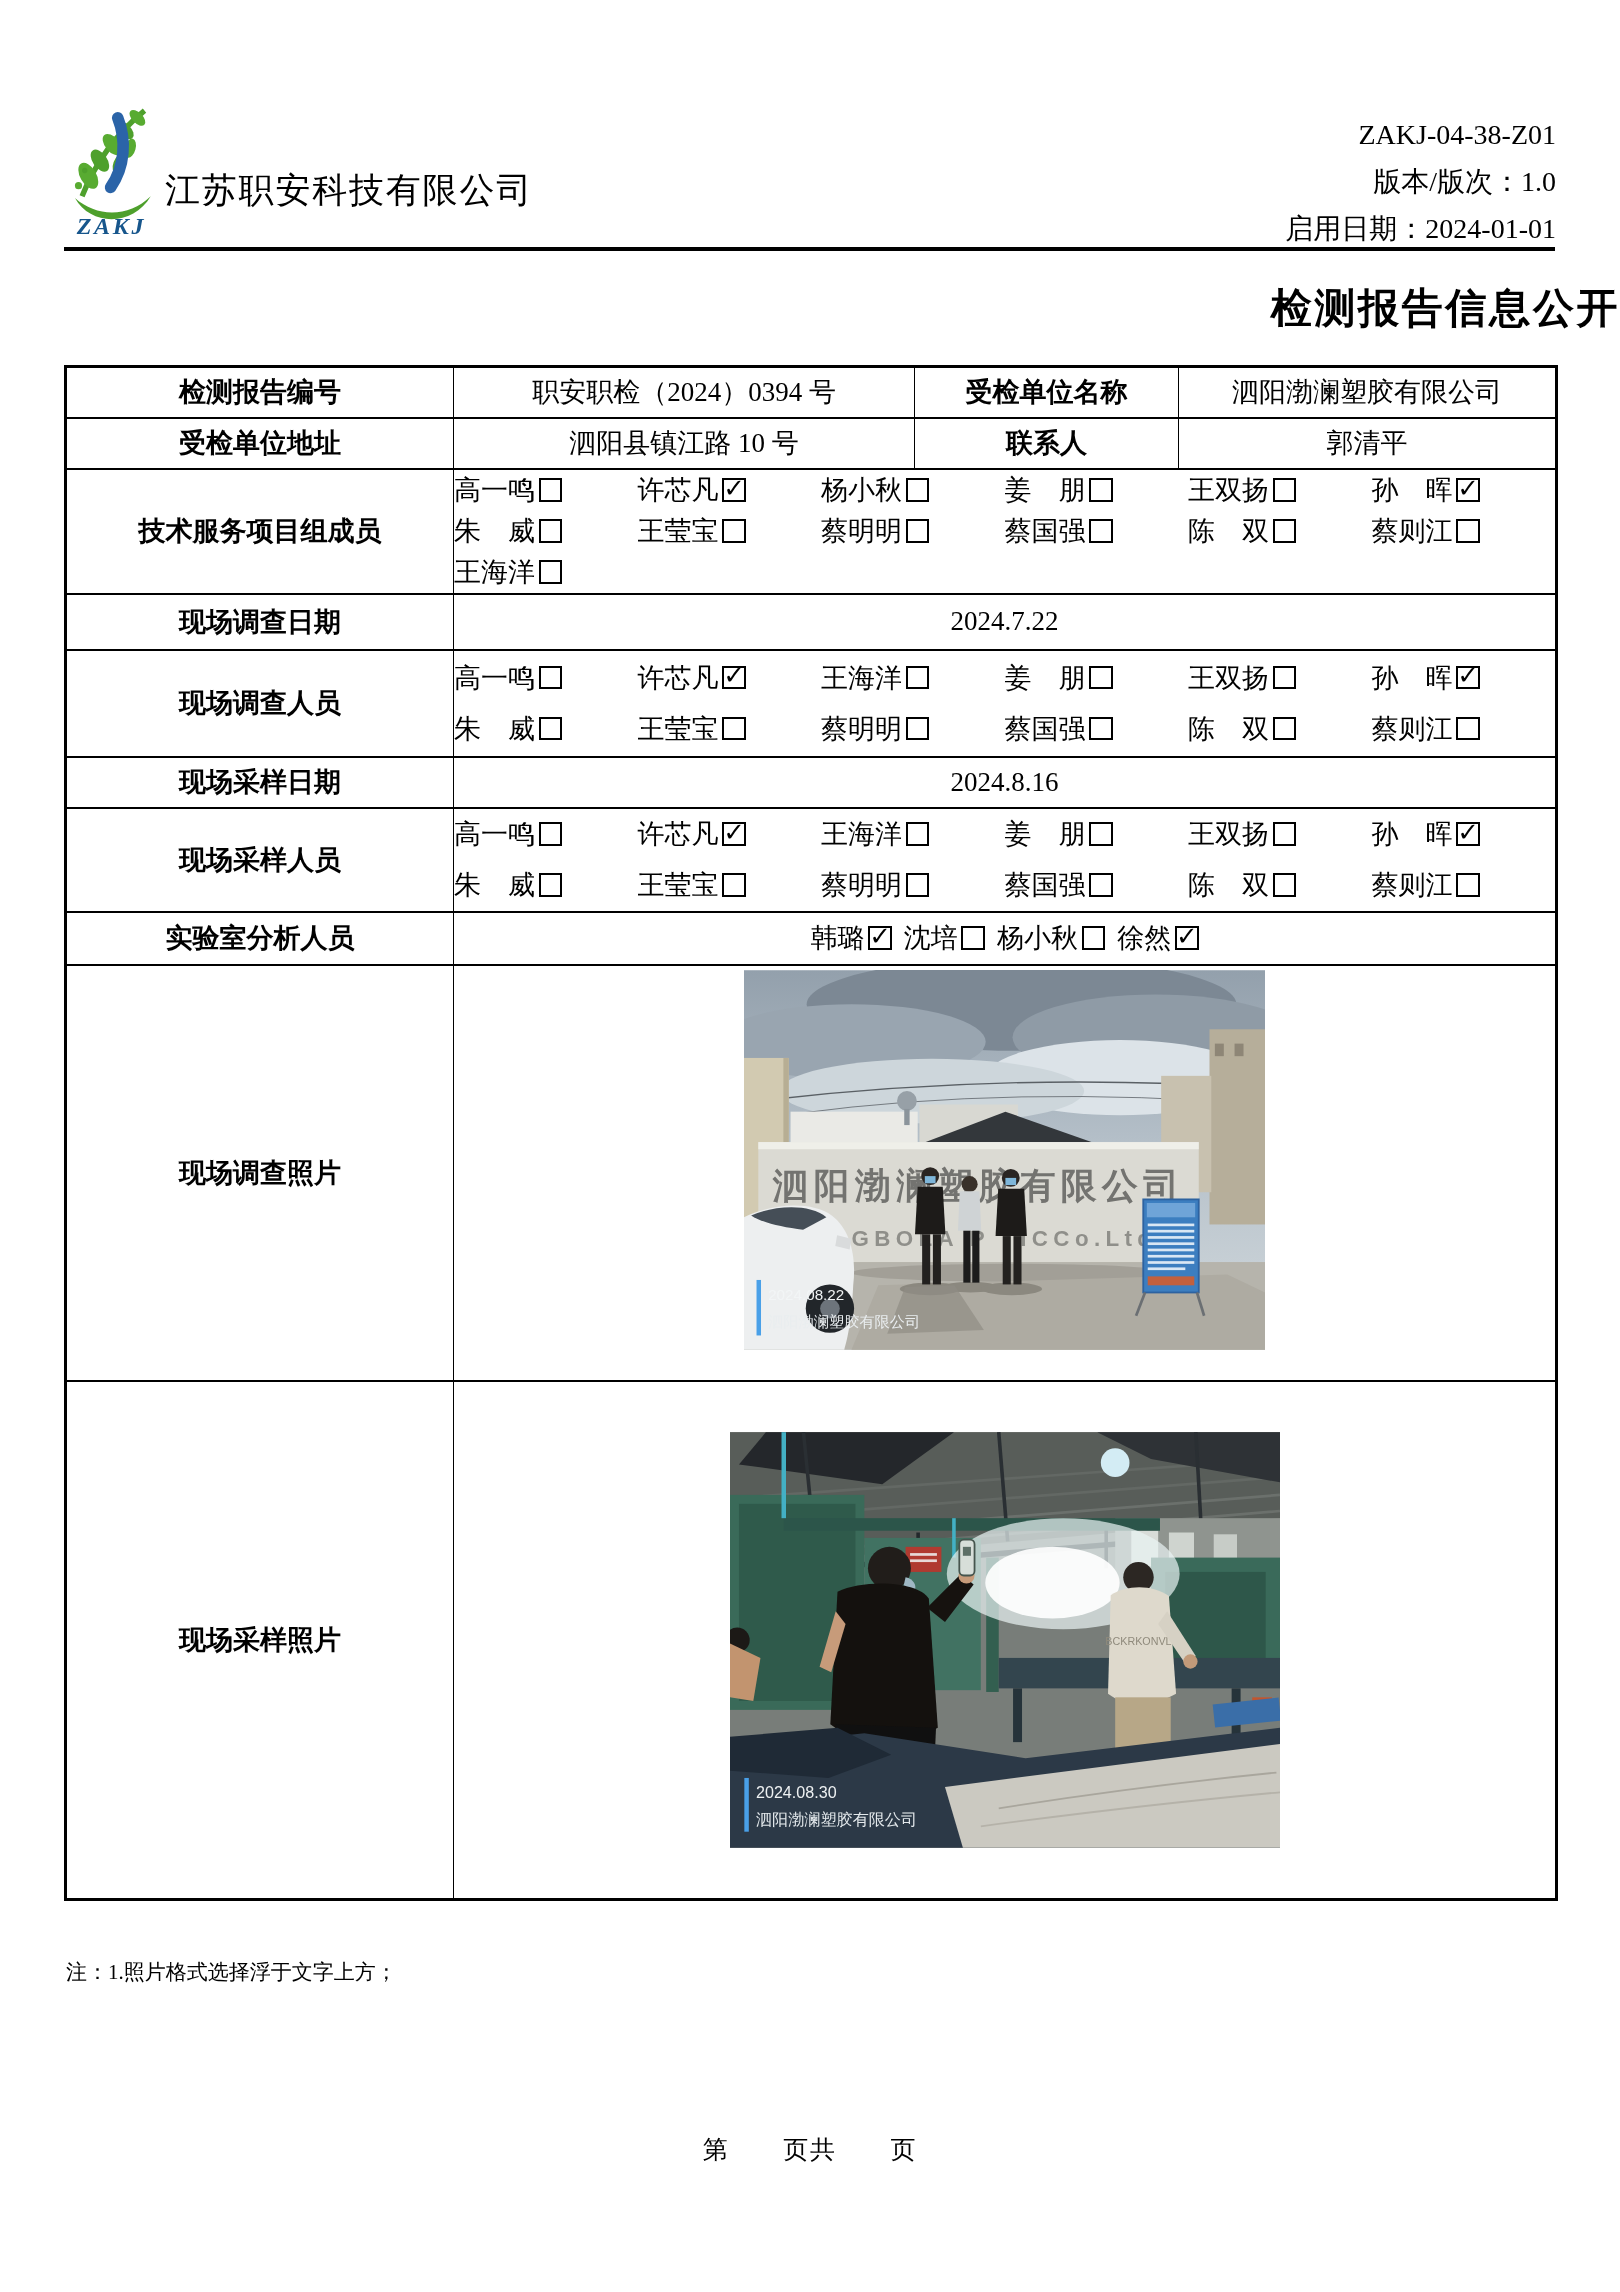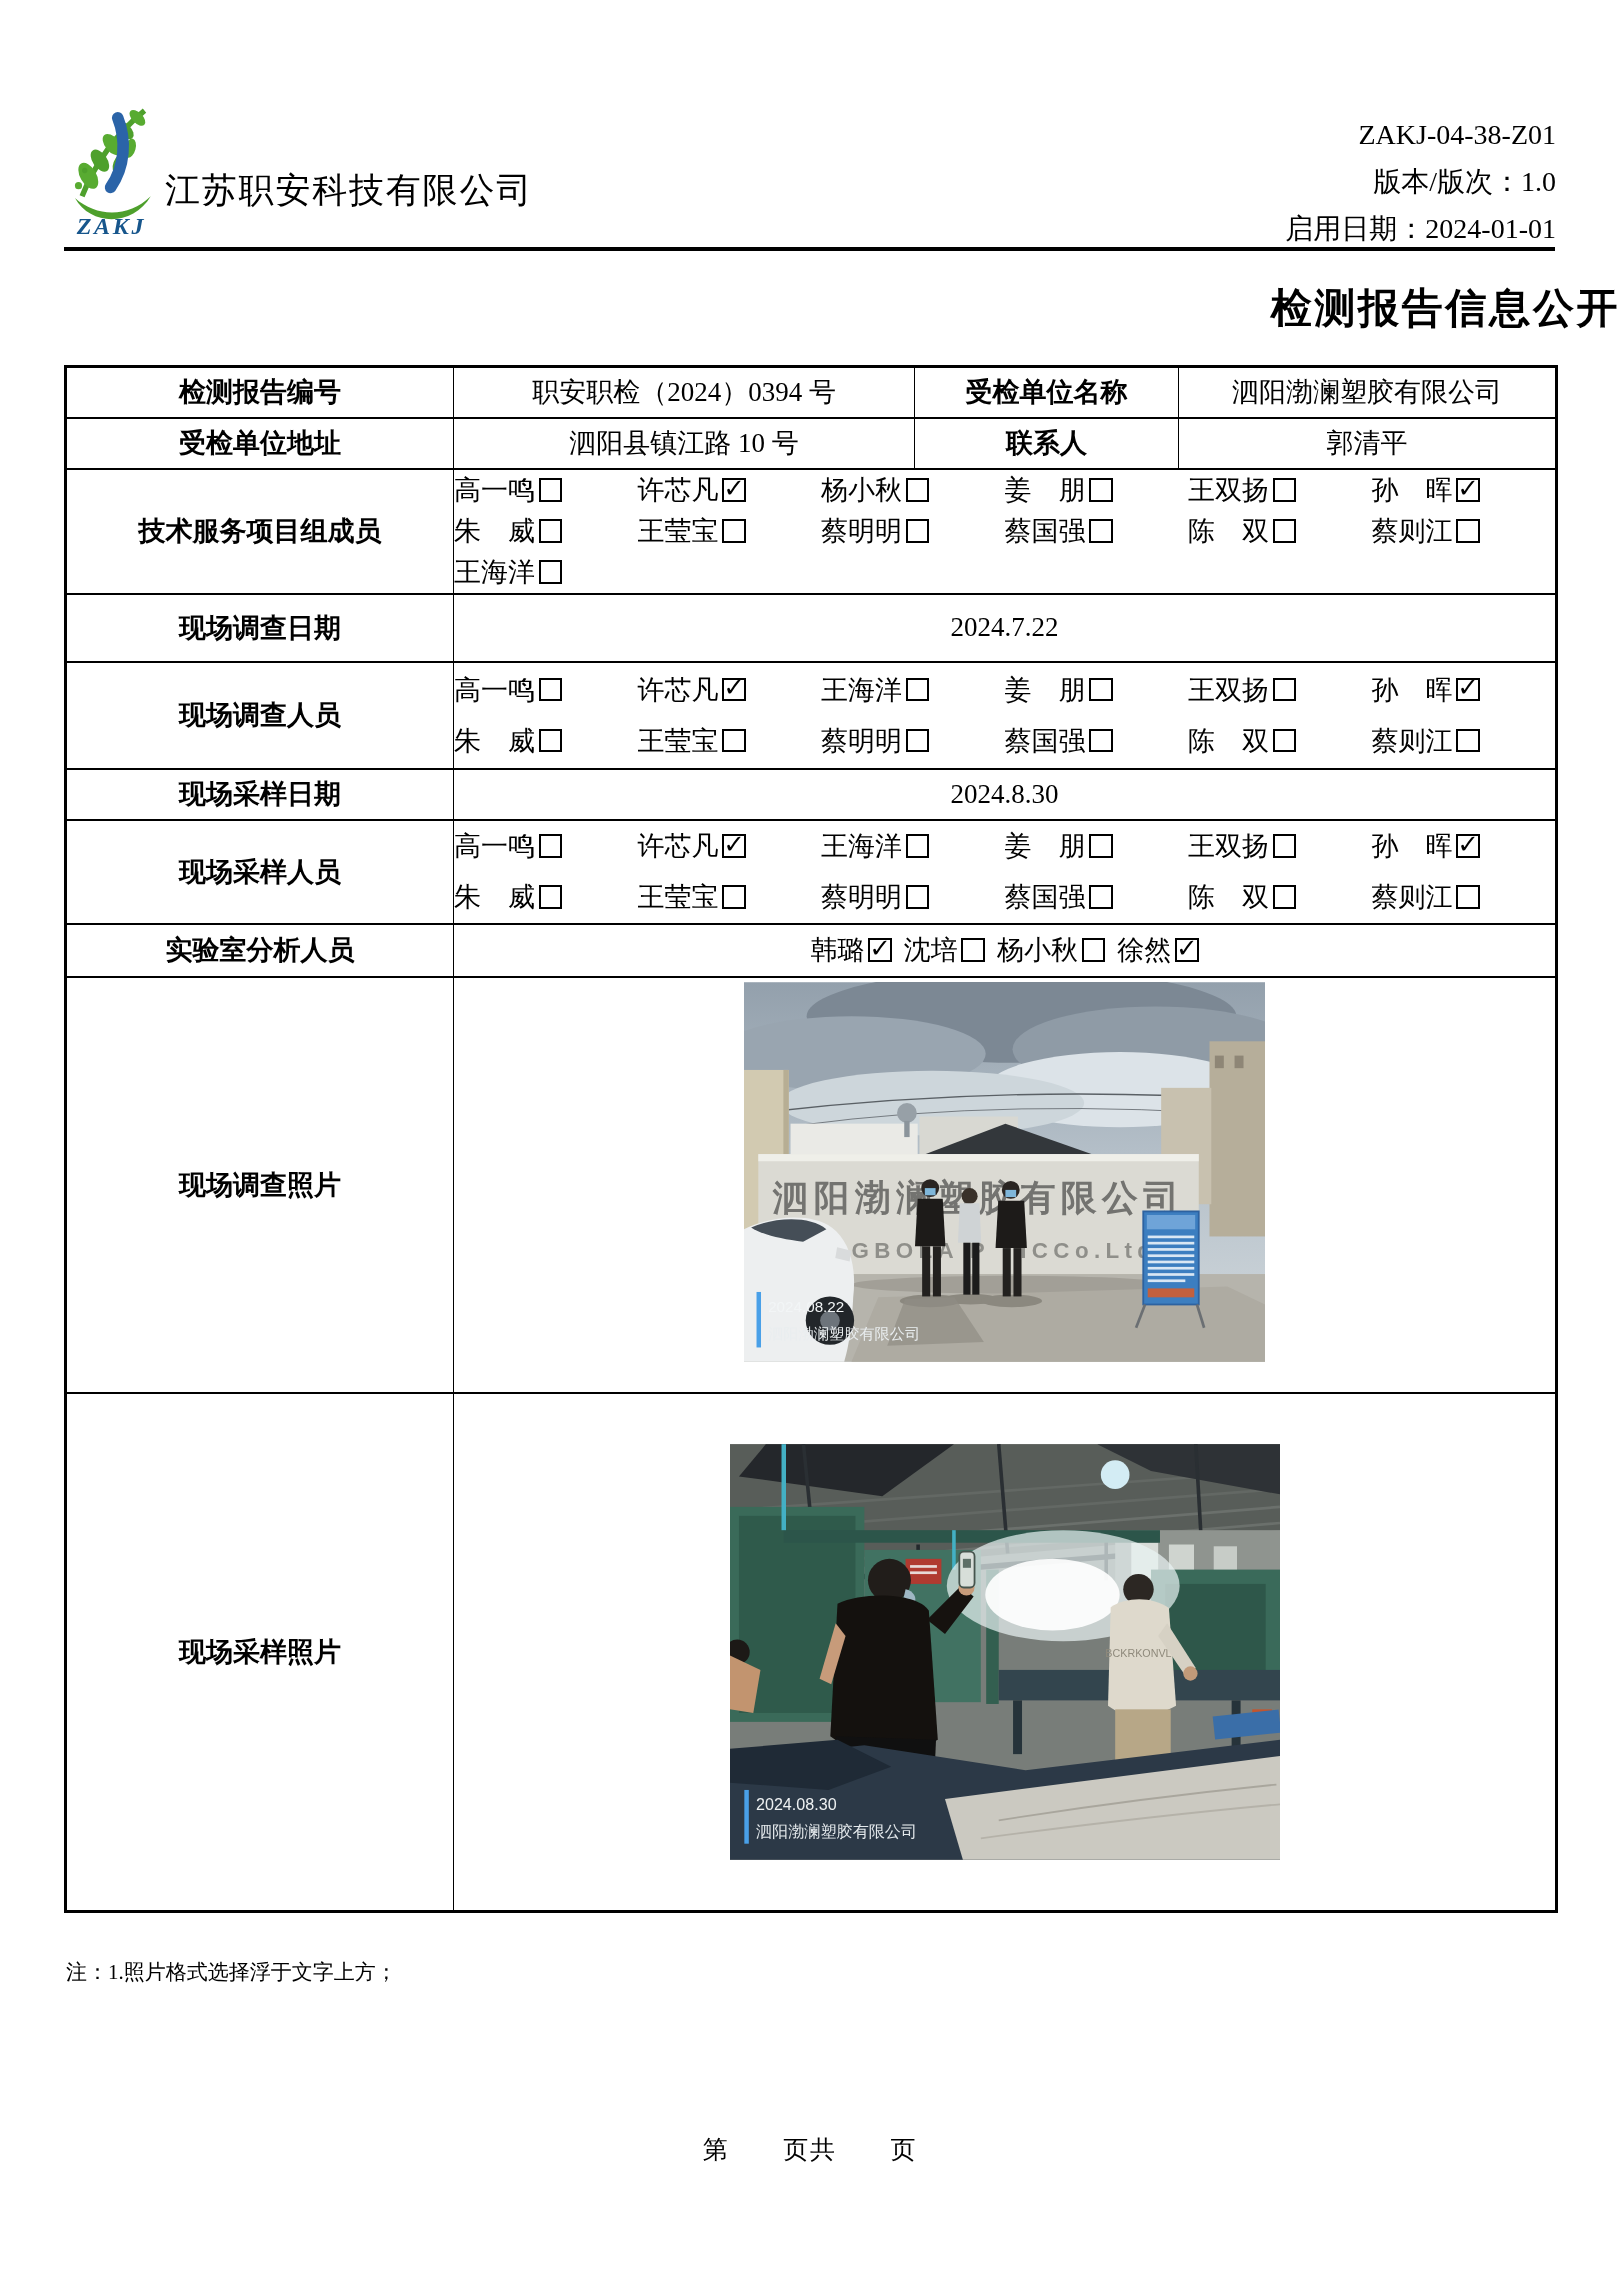--- a/index.html
+++ b/index.html
@@ -112,21 +112,21 @@
           <span class="ni"><span>蔡国强</span><span class="cb"></span></span>
           <span class="ni"><span>陈　双</span><span class="cb"></span></span>
           <span class="ni"><span>蔡则江</span><span class="cb"></span></span>
         </div>
         <div class="nline h3">
           <span class="ni"><span>王海洋</span><span class="cb"></span></span>
         </div>
       </td>
     </tr>
 
-    <tr style="height:68px">
+    <tr style="height:56px">
       <td class="lbl">现场调查日期</td>
       <td class="val" colspan="3">2024.7.22</td>
     </tr>
 
     <tr style="height:107px">
       <td class="lbl">现场调查人员</td>
       <td class="names" colspan="3">
         <div class="nline h2">
           <span class="ni"><span>高一鸣</span><span class="cb"></span></span>
           <span class="ni"><span>许芯凡</span><span class="cb checked"></span></span>
@@ -141,21 +141,21 @@
           <span class="ni"><span>蔡明明</span><span class="cb"></span></span>
           <span class="ni"><span>蔡国强</span><span class="cb"></span></span>
           <span class="ni"><span>陈　双</span><span class="cb"></span></span>
           <span class="ni"><span>蔡则江</span><span class="cb"></span></span>
         </div>
       </td>
     </tr>
 
     <tr style="height:51px">
       <td class="lbl">现场采样日期</td>
-      <td class="val" colspan="3">2024.8.30</td>
+      <td class="val" colspan="3">2024.8.16</td>
     </tr>
 
     <tr style="height:103px">
       <td class="lbl">现场采样人员</td>
       <td class="names" colspan="3">
         <div class="nline h2">
           <span class="ni"><span>高一鸣</span><span class="cb"></span></span>
           <span class="ni"><span>许芯凡</span><span class="cb checked"></span></span>
           <span class="ni"><span>王海洋</span><span class="cb"></span></span>
           <span class="ni"><span>姜　朋</span><span class="cb"></span></span>

